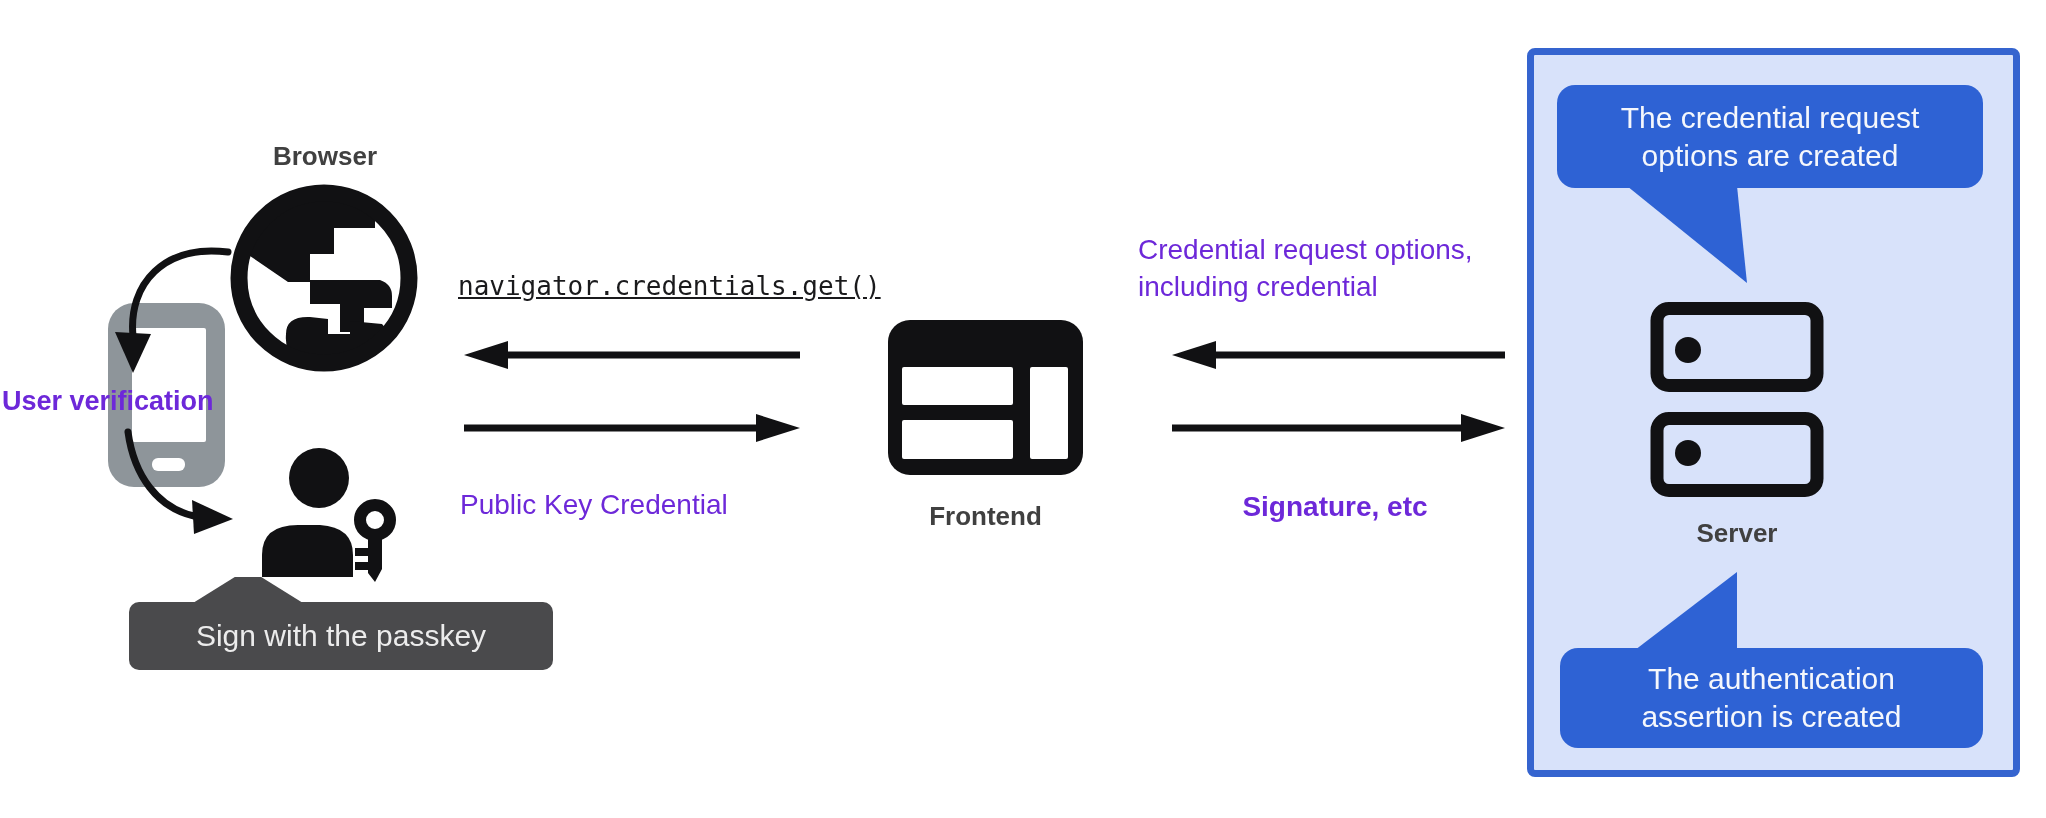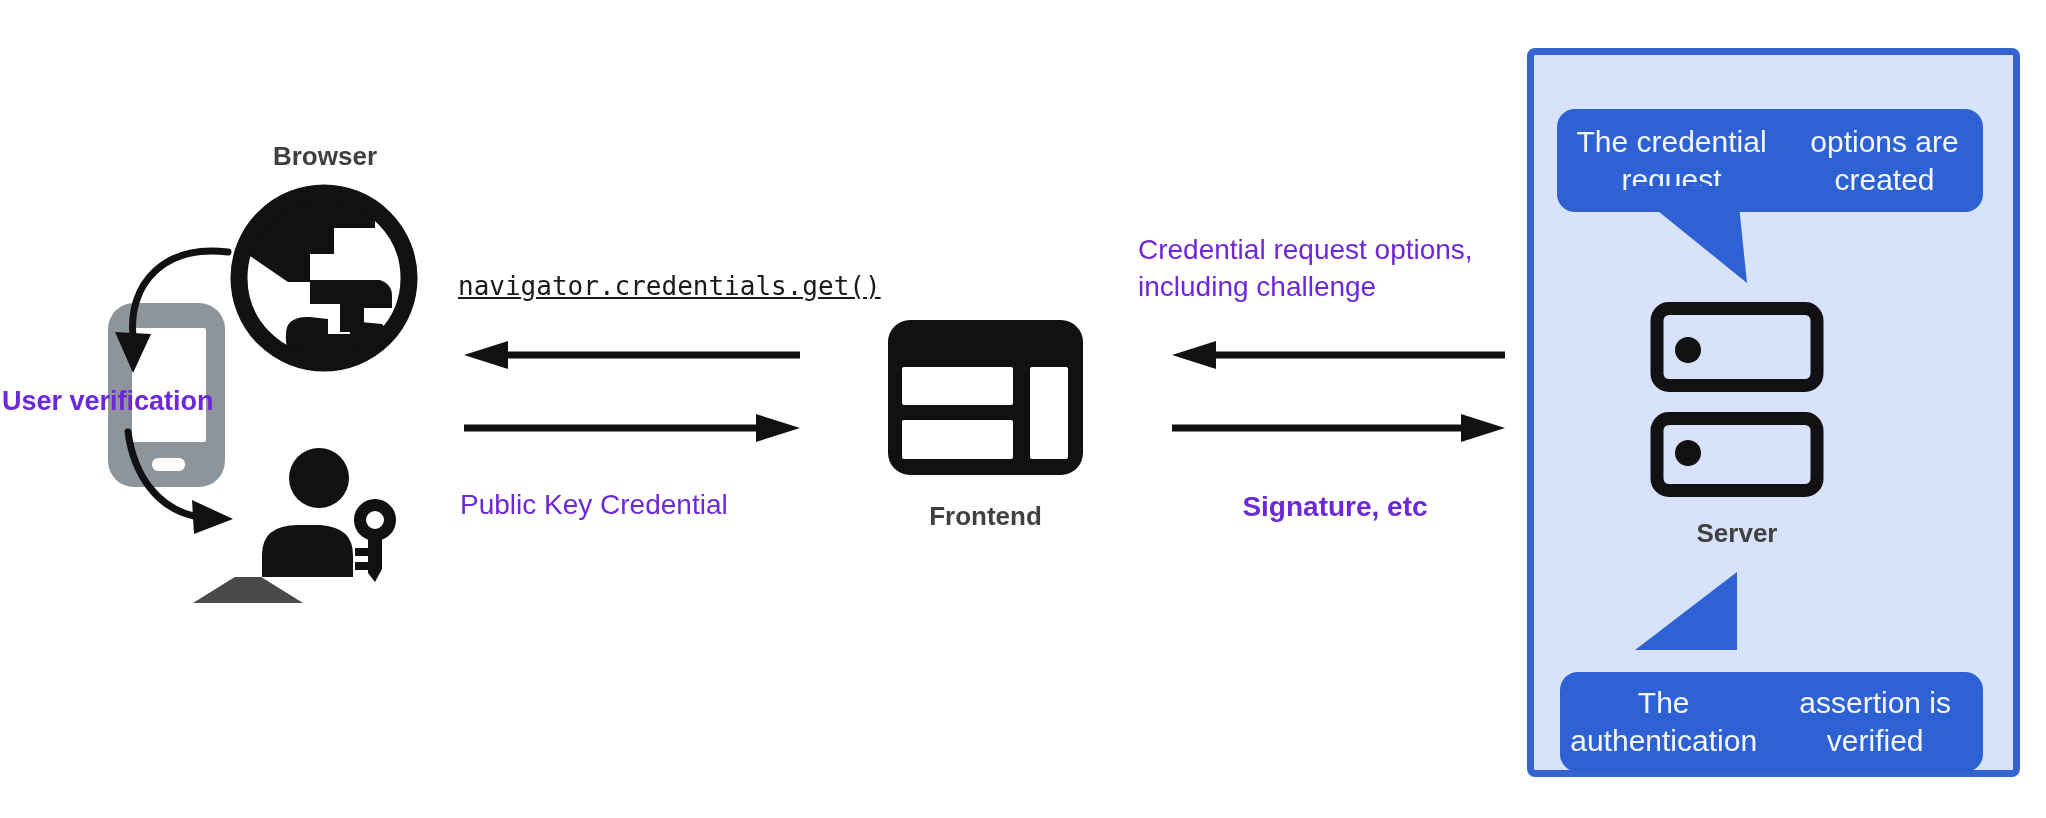--- a/index.html
+++ b/index.html
@@ -27,21 +27,21 @@
   .tooltip-pointer{
     background:var(--tooltip-bg);
     clip-path:polygon(0 100%,38% 0,62% 0,100% 100%);
   }
   .panel{
     background:var(--panel-fill);border:7px solid var(--panel-border);
     border-radius:8px;box-sizing:border-box;
   }
   .callout{
     background:var(--callout-blue);color:var(--callout-text);font-size:30px;line-height:38px;
-    border-radius:18px;display:flex;flex-direction:row;align-items:center;justify-content:center;text-align:center;margin-top:24px;
+    border-radius:18px;display:flex;flex-direction:column;align-items:center;justify-content:center;text-align:center;
   }
   .two-line{line-height:37px;}
 </style>
 </head>
 <body>
 
 <div class="stage">
 
   <div class="abs node-label" style="left:250px;top:141px;width:150px;">Browser</div>
 
@@ -80,20 +80,23 @@
       <circle class="fill-ink" cx="57" cy="33" r="30"></circle>
       <path class="fill-ink" d="M0,132 V110 Q0,80 36,80 H58 Q91,82 91,110 V132 Z"></path>
     </g>
     <g>
       <circle class="stroke-ink" cx="113" cy="75" r="15" stroke-width="12"></circle>
       <polygon class="fill-ink" points="106,88 120,88 120,124 113,137 106,128 106,125 93,125 93,117 106,117 106,111 93,111 93,103 106,103"></polygon>
     </g>
   </svg>
 
   <div class="abs tooltip-pointer" style="left:193px;top:577px;width:110px;height:26px;"></div>
+  <div class="abs tooltip" style="left:129px;top:602px;width:424px;height:68px;">
+    <span>Sign with the passkey</span>
+  </div>
 
   <div class="abs mono" style="left:458px;top:271px;text-decoration:underline;">navigator.credentials.get()</div>
 
   <svg class="abs" style="left:462px;top:340px;" width="340" height="30" viewBox="0 0 340 30">
     <line class="stroke-ink" x1="46" y1="15" x2="338" y2="15" stroke-width="7"></line>
     <polygon class="fill-ink" points="46,1 46,29 2,15"></polygon>
   </svg>
 
   <svg class="abs" style="left:462px;top:413px;" width="340" height="30" viewBox="0 0 340 30">
     <line class="stroke-ink" x1="2" y1="15" x2="294" y2="15" stroke-width="7"></line>
@@ -106,21 +109,21 @@
     <rect class="fill-ink" x="0" y="0" width="195" height="155" rx="22"></rect>
     <rect class="fill-white" x="14" y="47" width="111" height="38" rx="2"></rect>
     <rect class="fill-white" x="14" y="100" width="111" height="39" rx="2"></rect>
     <rect class="fill-white" x="142" y="47" width="38" height="92" rx="2"></rect>
   </svg>
 
   <div class="abs node-label" style="left:888px;top:501px;width:195px;">Frontend</div>
 
   <div class="abs msg two-line" style="left:1138px;top:231px;">
     <div>Credential request options,</div>
-    <div>including challenge</div>
+    <div>including credential</div>
   </div>
 
   <svg class="abs" style="left:1170px;top:340px;" width="337" height="30" viewBox="0 0 337 30">
     <line class="stroke-ink" x1="46" y1="15" x2="335" y2="15" stroke-width="7"></line>
     <polygon class="fill-ink" points="46,1 46,29 2,15"></polygon>
   </svg>
 
   <svg class="abs" style="left:1170px;top:413px;" width="337" height="30" viewBox="0 0 337 30">
     <line class="stroke-ink" x1="2" y1="15" x2="291" y2="15" stroke-width="7"></line>
     <polygon class="fill-ink" points="291,1 291,29 335,15"></polygon>
@@ -147,16 +150,16 @@
   </svg>
 
   <div class="abs node-label" style="left:1650px;top:518px;width:174px;">Server</div>
 
   <svg class="abs" style="left:1628px;top:570px;" width="120" height="84" viewBox="0 0 120 84">
     <polygon class="fill-blue" points="109,2 7,80 109,80"></polygon>
   </svg>
 
   <div class="abs callout" style="left:1560px;top:648px;width:423px;height:100px;">
     <div>The authentication</div>
-    <div>assertion is verified</div>
+    <div>assertion is created</div>
   </div>
 
 </div>
 
 </body></html>

